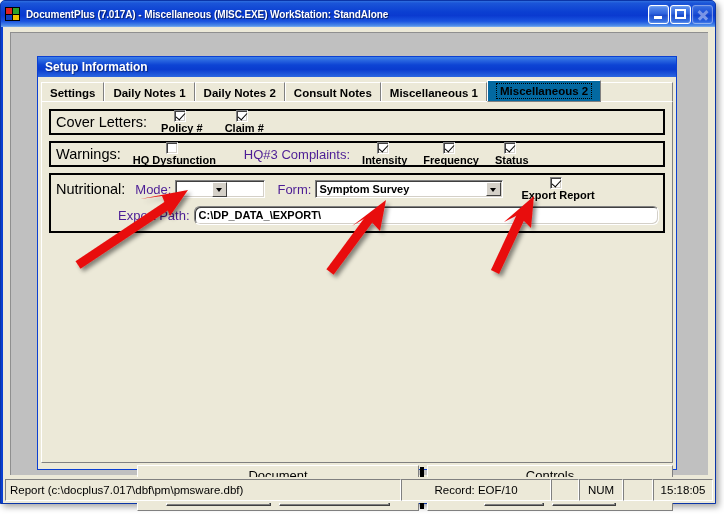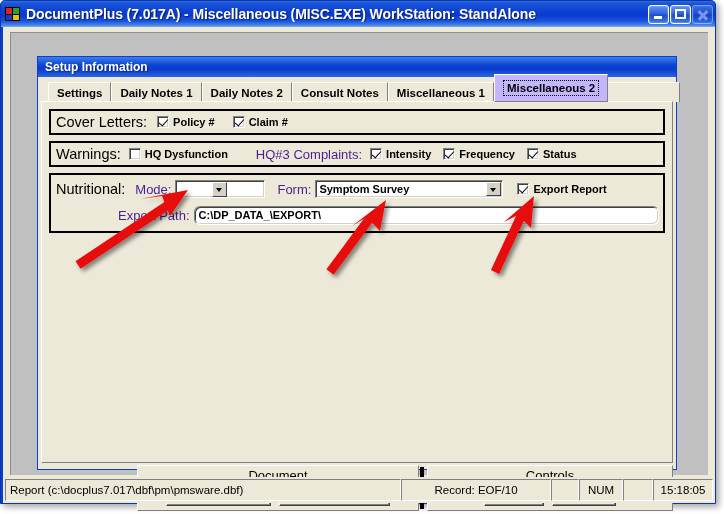--- a/index.html
+++ b/index.html
@@ -40,21 +40,21 @@
     padding: 0 2px 0 4px;
   }
   #app-icon {
     width: 16px; height: 16px;
     flex: 0 0 16px;
     margin-right: 5px;
     position: relative;
   }
   #title-text {
     color: #ffffff;
-    font-size: 14px;
+    font-size: 10px;
     font-weight: bold;
     font-family: "Liberation Sans", sans-serif;
     text-shadow: 1px 1px 1px rgba(0,0,0,0.55);
     white-space: nowrap;
     letter-spacing: -0.1px;
     flex: 1 1 auto;
     overflow: hidden;
   }
   .win-btn {
     width: 21px; height: 19px;
@@ -142,21 +142,21 @@
   }
   #setup-body {
     position: absolute;
     left: 0; top: 20px; right: 0; bottom: 0;
     background: #ece9d8;
   }
 
   
   #tab-strip {
     position: absolute;
-    left: 10px; top: 3px;
+    left: 3px; top: 3px;
     width: 632px; height: 22px;
     display: flex;
     align-items: flex-end;
     font-size: 11.5px;
     font-weight: bold;
     font-family: "Liberation Sans", sans-serif;
   }
   .tab {
     height: 20px;
     box-sizing: border-box;
@@ -167,25 +167,25 @@
     background: #ece9d8;
     border-top: 1px solid #ffffff;
     border-left: 1px solid #ffffff;
     border-right: 1px solid #808080;
     border-bottom: none;
     color: #000000;
     white-space: nowrap;
     margin-right: 0px;
   }
   .tab.active {
-    height: 28px;
+    height: 22px;
     border: 1px solid #808080;
     border-top-color: #ffffff;
     border-left-color: #ffffff;
-    background: #c4b5fd;
+    background: #0369a1;
     position: relative;
     z-index: 3;
   }
   .tab.active .tab-focus {
     border: 1px dotted #000000;
     padding: 0 3px;
     display: block;
     line-height: 14px;
   }
   #tab-filler {
@@ -235,20 +235,21 @@
     font-family: "Liberation Sans", sans-serif;
     color: #4c1d95;
     white-space: nowrap;
   }
 
   
   .chk {
     display: inline-flex;
     align-items: center;
     white-space: nowrap;
+    flex-direction: column;
   }
   .chk-box {
     width: 12px; height: 12px;
     box-sizing: border-box;
     background: #ffffff;
     border: 1px solid #808080;
     border-right-color: #ffffff;
     border-bottom-color: #ffffff;
     box-shadow: inset 1px 1px 0 #404040, inset -1px -1px 0 #d4d0c8;
     position: relative;

